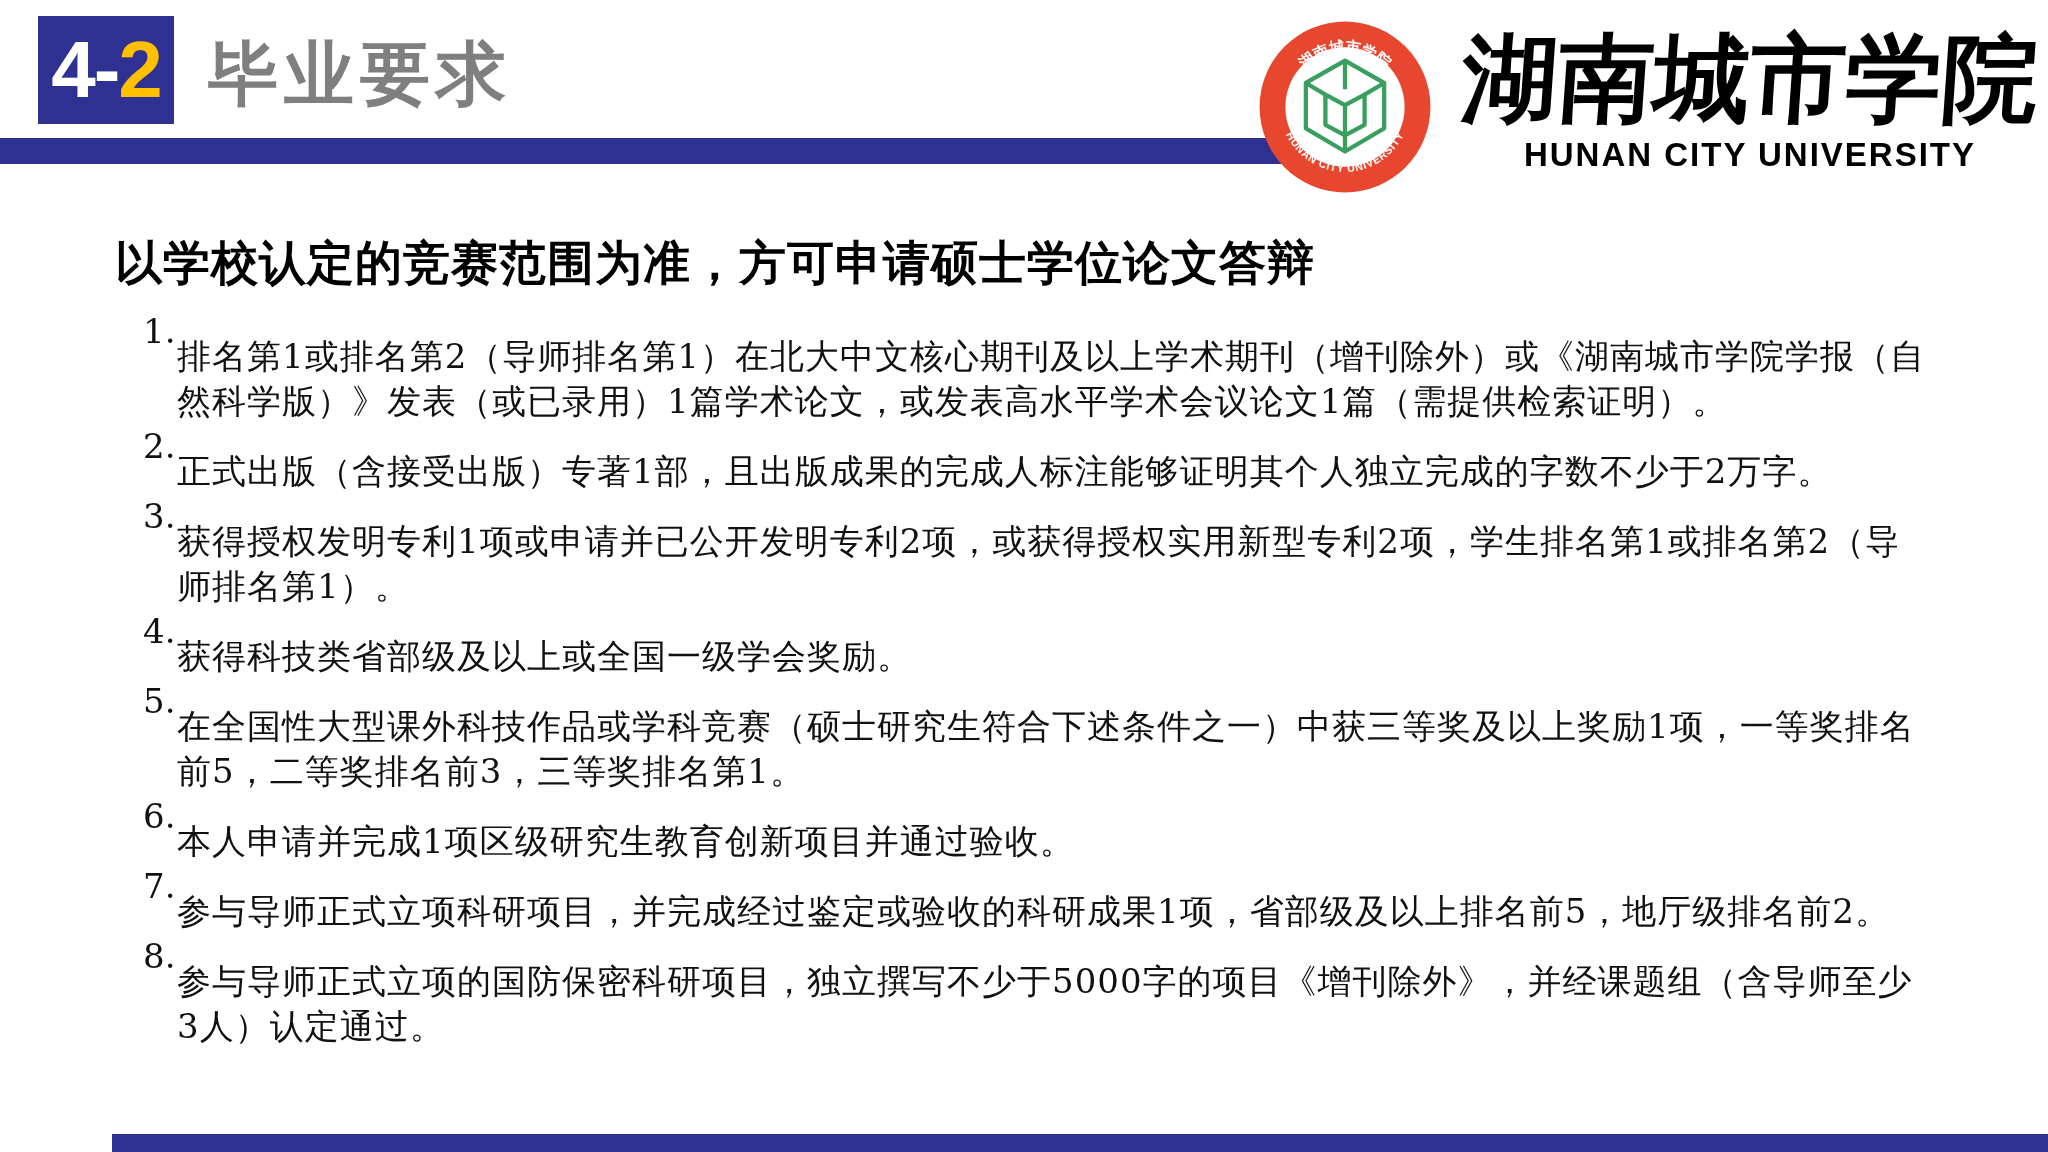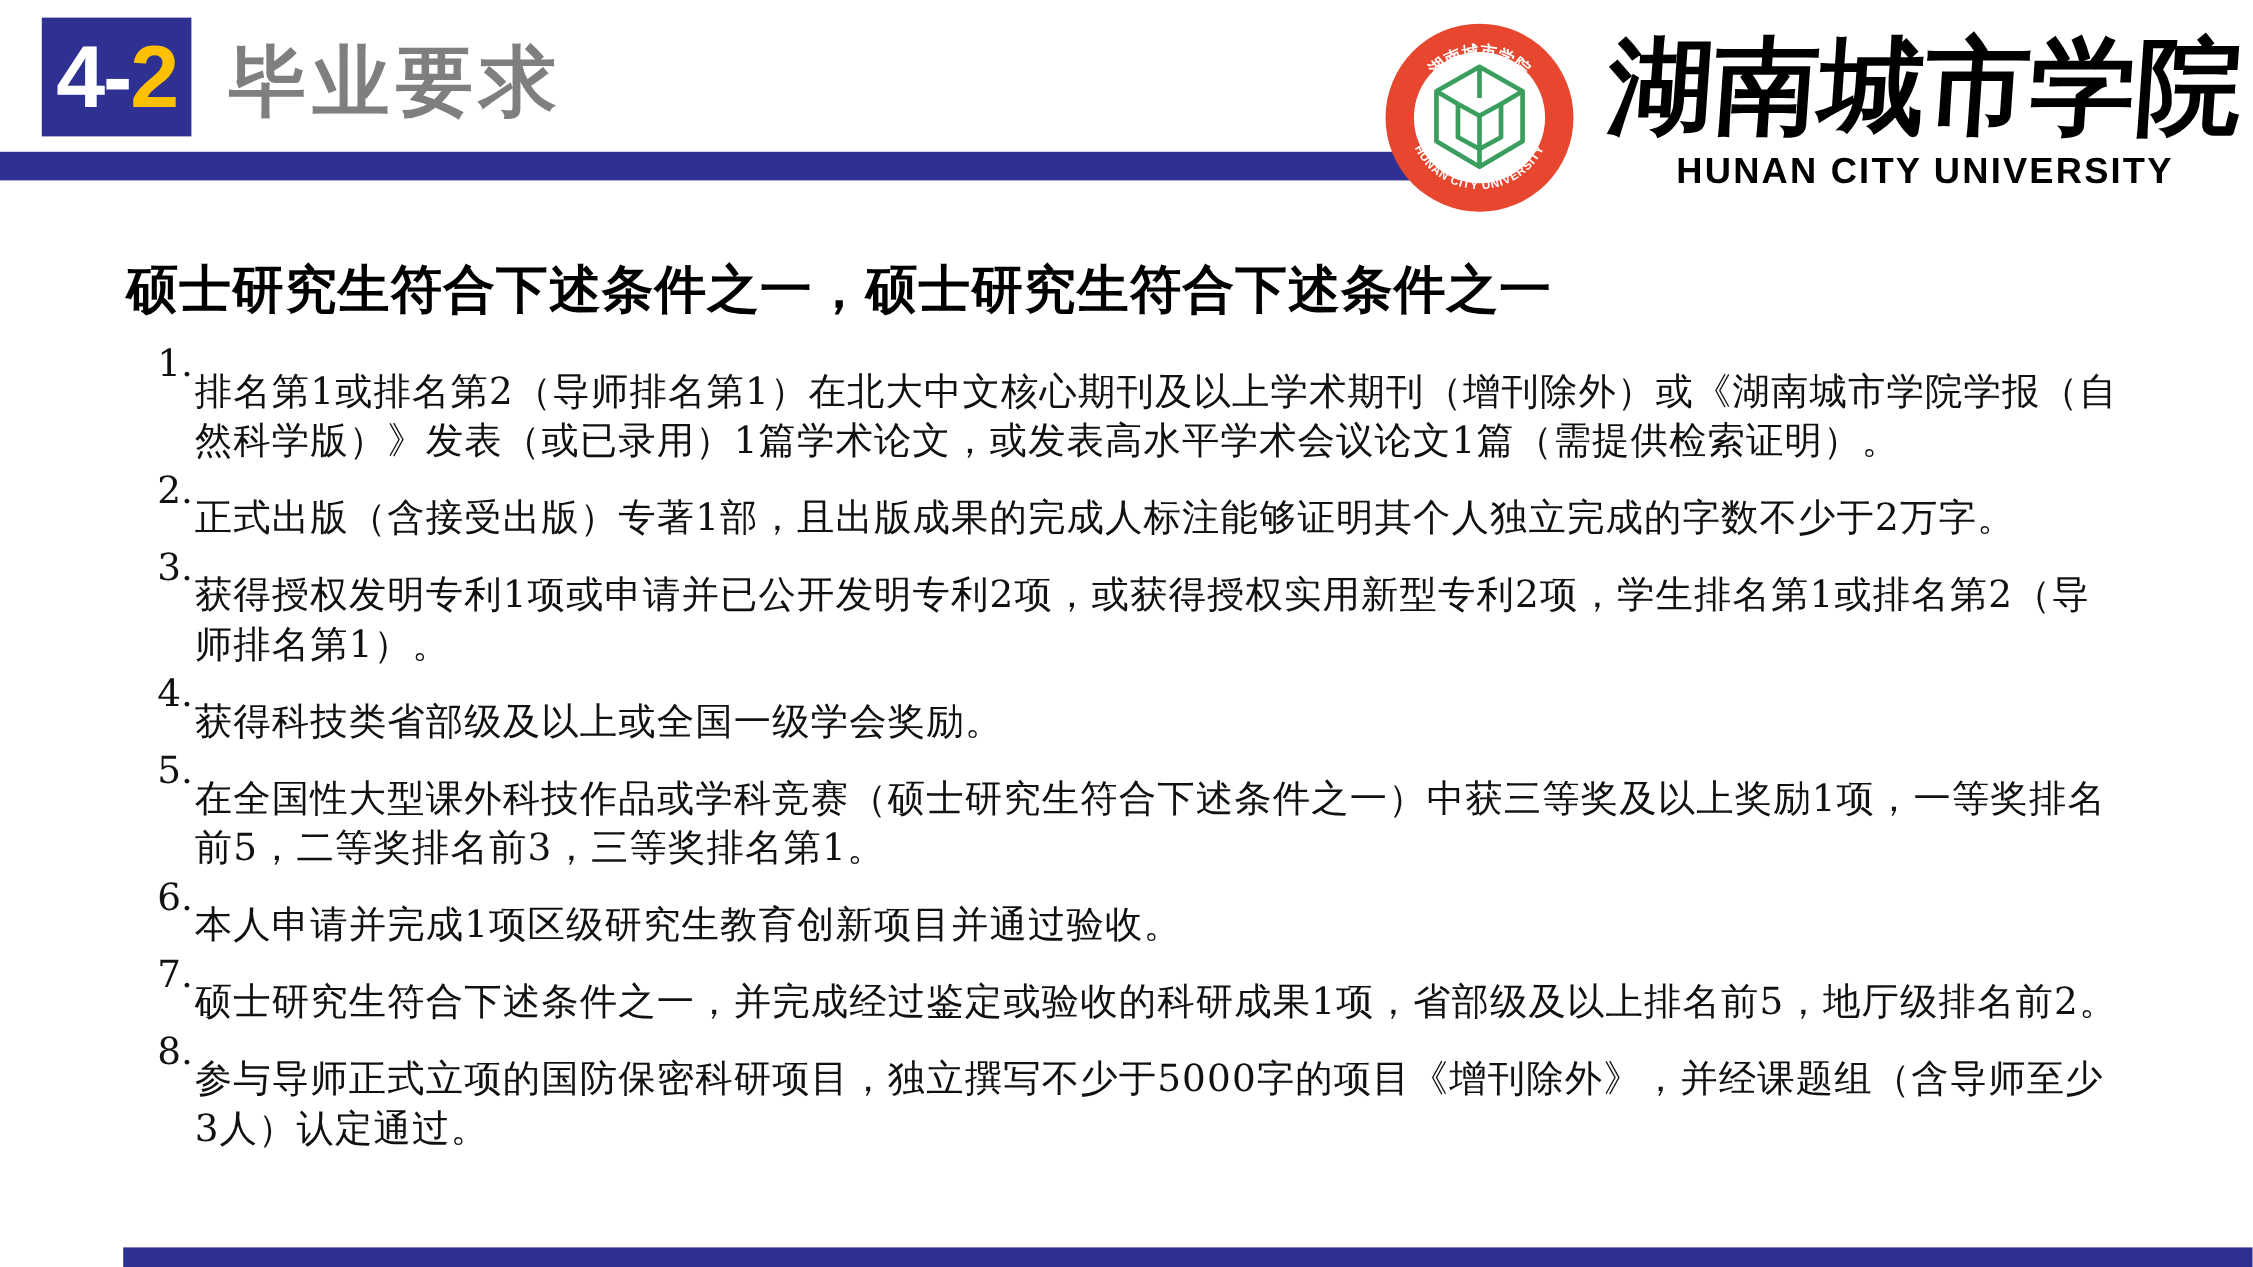--- a/index.html
+++ b/index.html
@@ -88,21 +88,21 @@
         <textPath href="#botArc" startOffset="50%" text-anchor="middle">HUNAN CITY UNIVERSITY</textPath>
       </text>
     </svg>
     <div class="logo-text">
       <div class="calligraphy">湖南城市学院</div>
       <div class="latin-name">HUNAN CITY UNIVERSITY</div>
     </div>
   </div>
 
   <div class="content">
-    <div class="content-heading">硕士研究生符合下述条件之一，硕士研究生符合下述条件之一</div>
+    <div class="content-heading">以学校认定的竞赛范围为准，方可申请硕士学位论文答辩</div>
     <div class="req-list">
 
         <div class="req-item">
           <div class="req-num">1.</div>
           <div class="req-text">排名第1或排名第2（导师排名第1）在北大中文核心期刊及以上学术期刊（增刊除外）或《湖南城市学院学报（自然科学版）》发表（或已录用）1篇学术论文，或发表高水平学术会议论文1篇（需提供检索证明）。</div>
         </div>
 
         <div class="req-item">
           <div class="req-num">2.</div>
           <div class="req-text">正式出版（含接受出版）专著1部，且出版成果的完成人标注能够证明其个人独立完成的字数不少于2万字。</div>
@@ -123,21 +123,21 @@
           <div class="req-text">在全国性大型课外科技作品或学科竞赛（硕士研究生符合下述条件之一）中获三等奖及以上奖励1项，一等奖排名前5，二等奖排名前3，三等奖排名第1。</div>
         </div>
 
         <div class="req-item">
           <div class="req-num">6.</div>
           <div class="req-text">本人申请并完成1项区级研究生教育创新项目并通过验收。</div>
         </div>
 
         <div class="req-item">
           <div class="req-num">7.</div>
-          <div class="req-text">硕士研究生符合下述条件之一，并完成经过鉴定或验收的科研成果1项，省部级及以上排名前5，地厅级排名前2。</div>
+          <div class="req-text">参与导师正式立项科研项目，并完成经过鉴定或验收的科研成果1项，省部级及以上排名前5，地厅级排名前2。</div>
         </div>
 
         <div class="req-item">
           <div class="req-num">8.</div>
           <div class="req-text">参与导师正式立项的国防保密科研项目，独立撰写不少于5000字的项目《增刊除外》，并经课题组（含导师至少3人）认定通过。</div>
         </div>
       </div>
   </div>
 
   <div class="footer-rule"></div>

